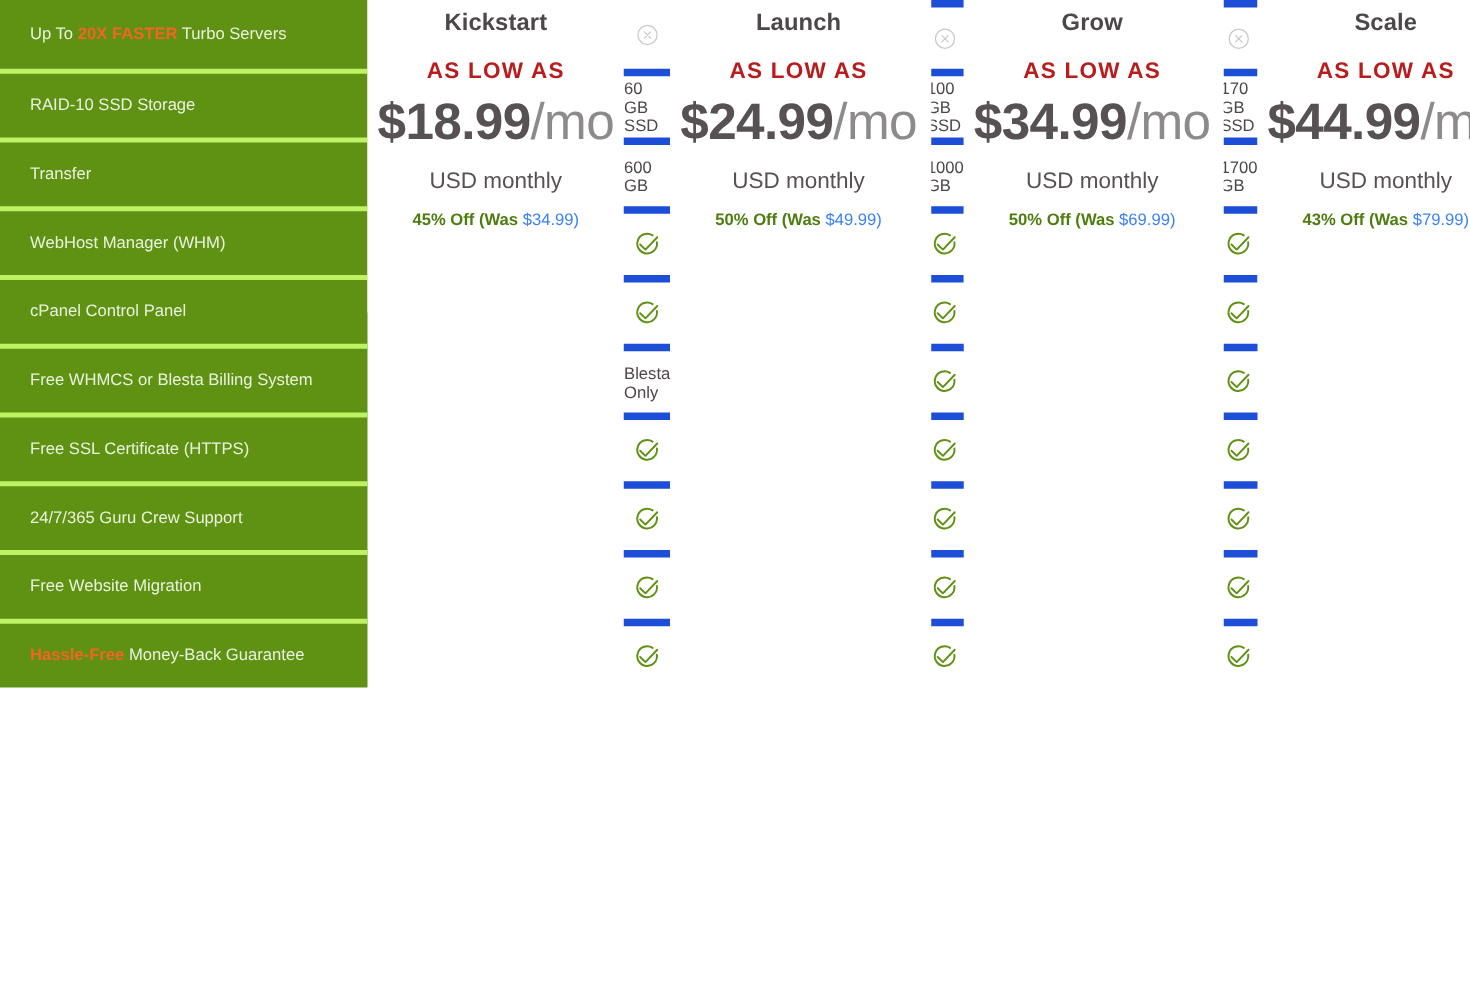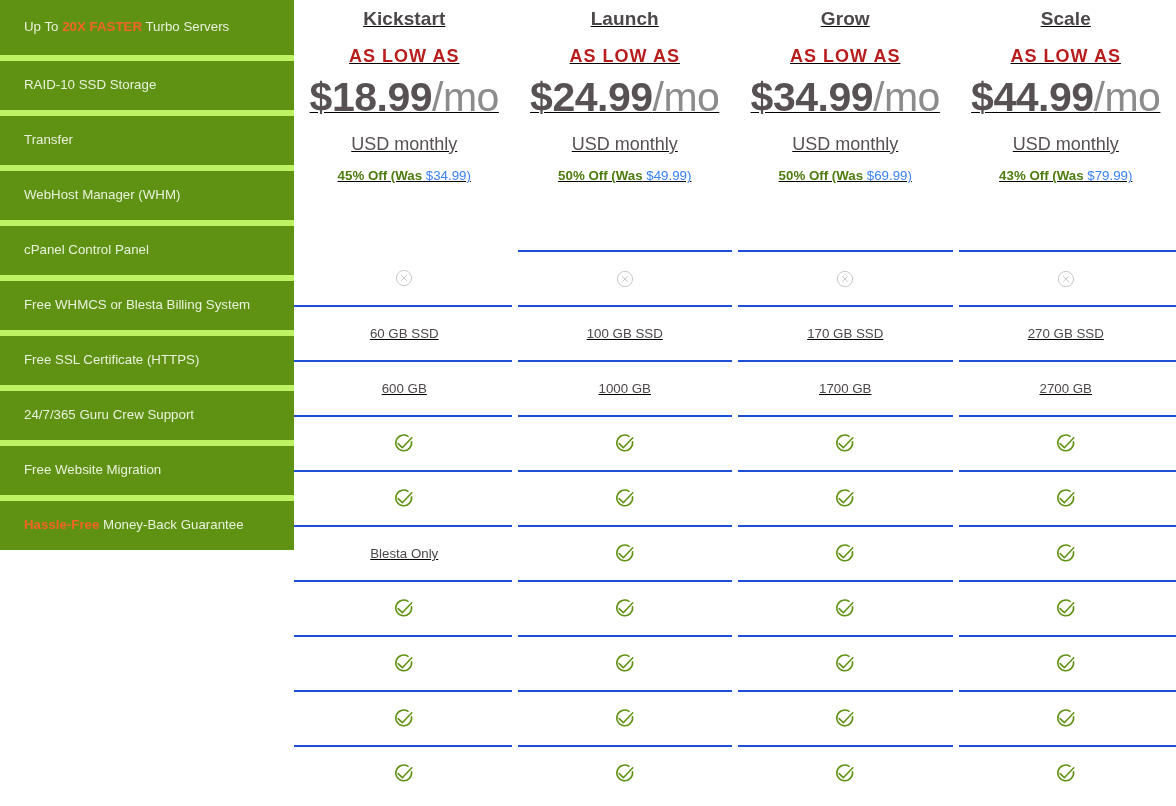--- a/index.html
+++ b/index.html
@@ -83,21 +83,21 @@
     display: flex;
     flex-direction: column;
   }
   .feature-row {
     height: 55px;
     flex: 0 0 55px;
     box-sizing: border-box;
     display: flex;
     align-items: center;
     padding: 0 14px 0 24px;
-    border-top: 6px solid #bef264;
+    border-top: 4px solid #bef264;
     color: #e9f2dc;
     font-size: 13.3px;
     line-height: 1.25;
   }
   .feature-row:first-child {
     border-top: none;
   }
   .feature-row .hl {
     color: #f26522;
     font-weight: 700;
@@ -106,24 +106,22 @@
   
   .plans {
     flex: 1 1 auto;
     display: flex;
     flex-direction: row;
     height: 806px;
   }
   .plan-col {
     flex: 1 1 0;
     display: flex;
-    flex-direction: column;
     position: relative;
     box-sizing: border-box;
-    text-decoration: underline;
   }
 
   .plan-head {
     height: 250px;
     box-sizing: border-box;
     padding: 6px 8px 0 8px;
     display: flex;
     flex-direction: column;
     align-items: center;
     background: #ffffff;
@@ -183,21 +181,21 @@
     display: flex;
     flex-direction: column;
   }
   .cell {
     height: 55px;
     flex: 0 0 55px;
     box-sizing: border-box;
     display: flex;
     align-items: center;
     justify-content: center;
-    border-top: 2px solid #1d4ed8;
+    border-top: 6px solid #1d4ed8;
     font-size: 13.3px;
     color: #4c4749;
     position: relative;
   }
   .cell:first-child {
     border-top: none;
   }
 
   
   .plan-col + .plan-col .cells::before {

